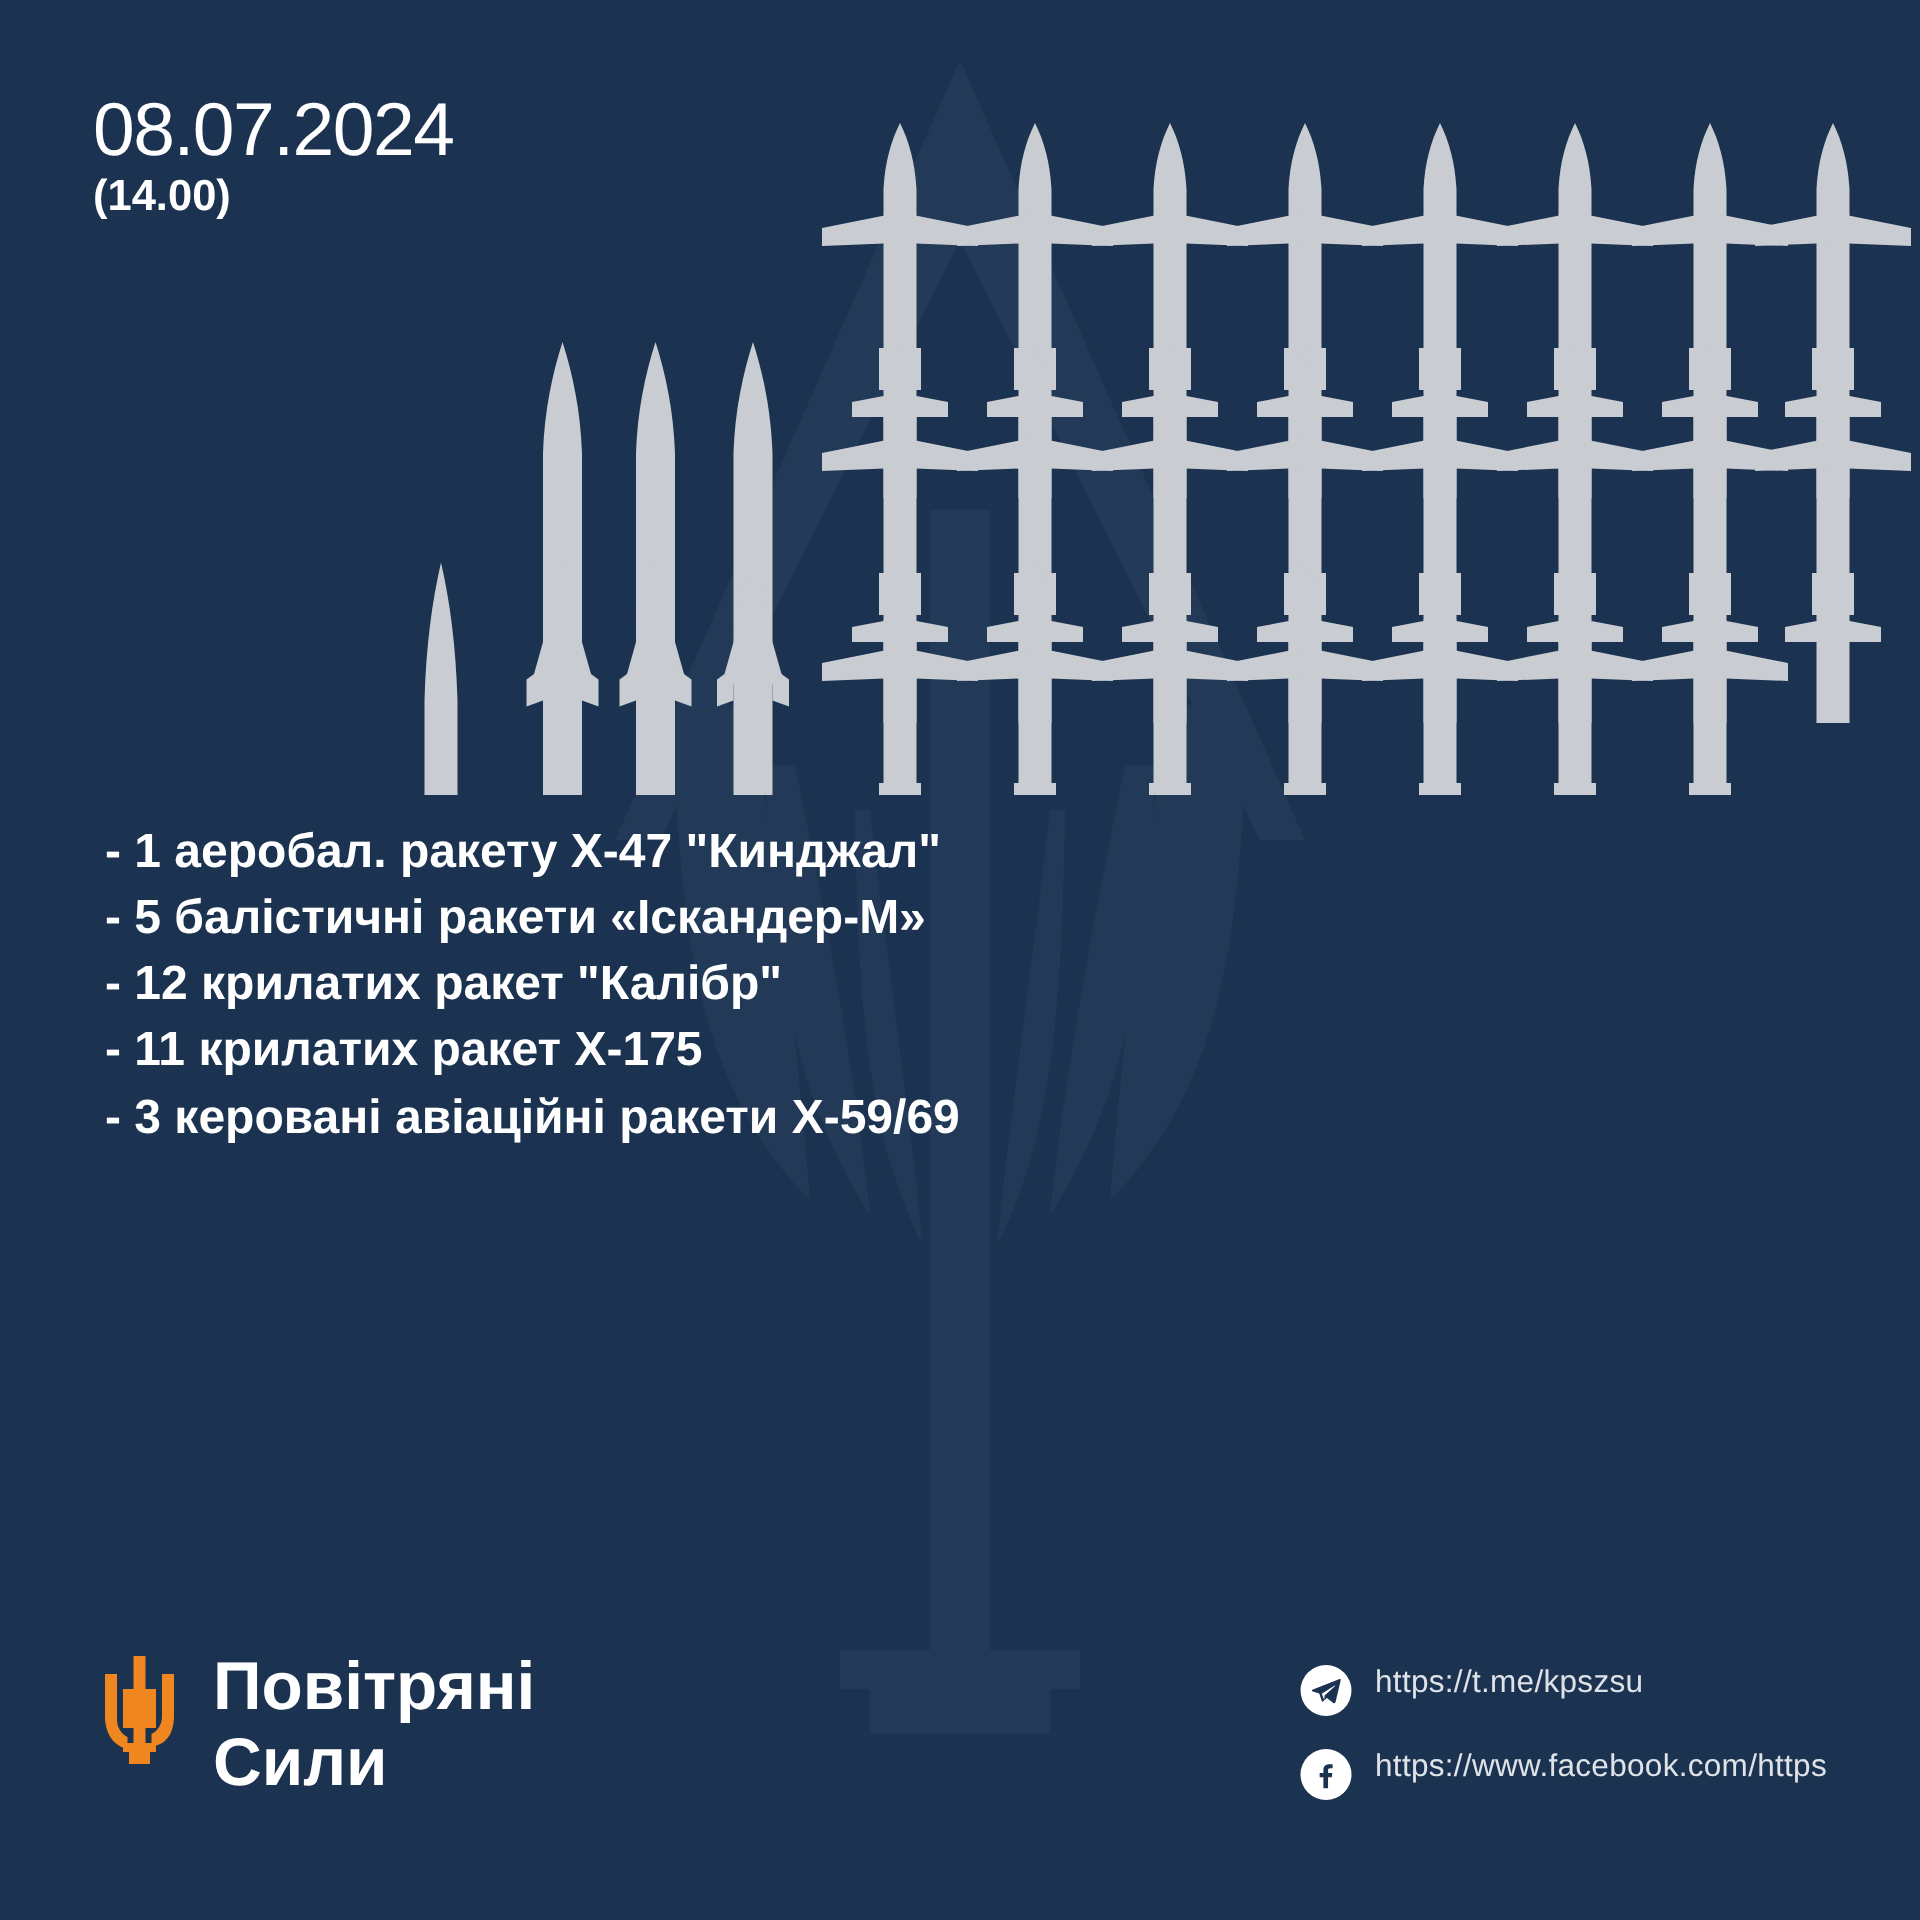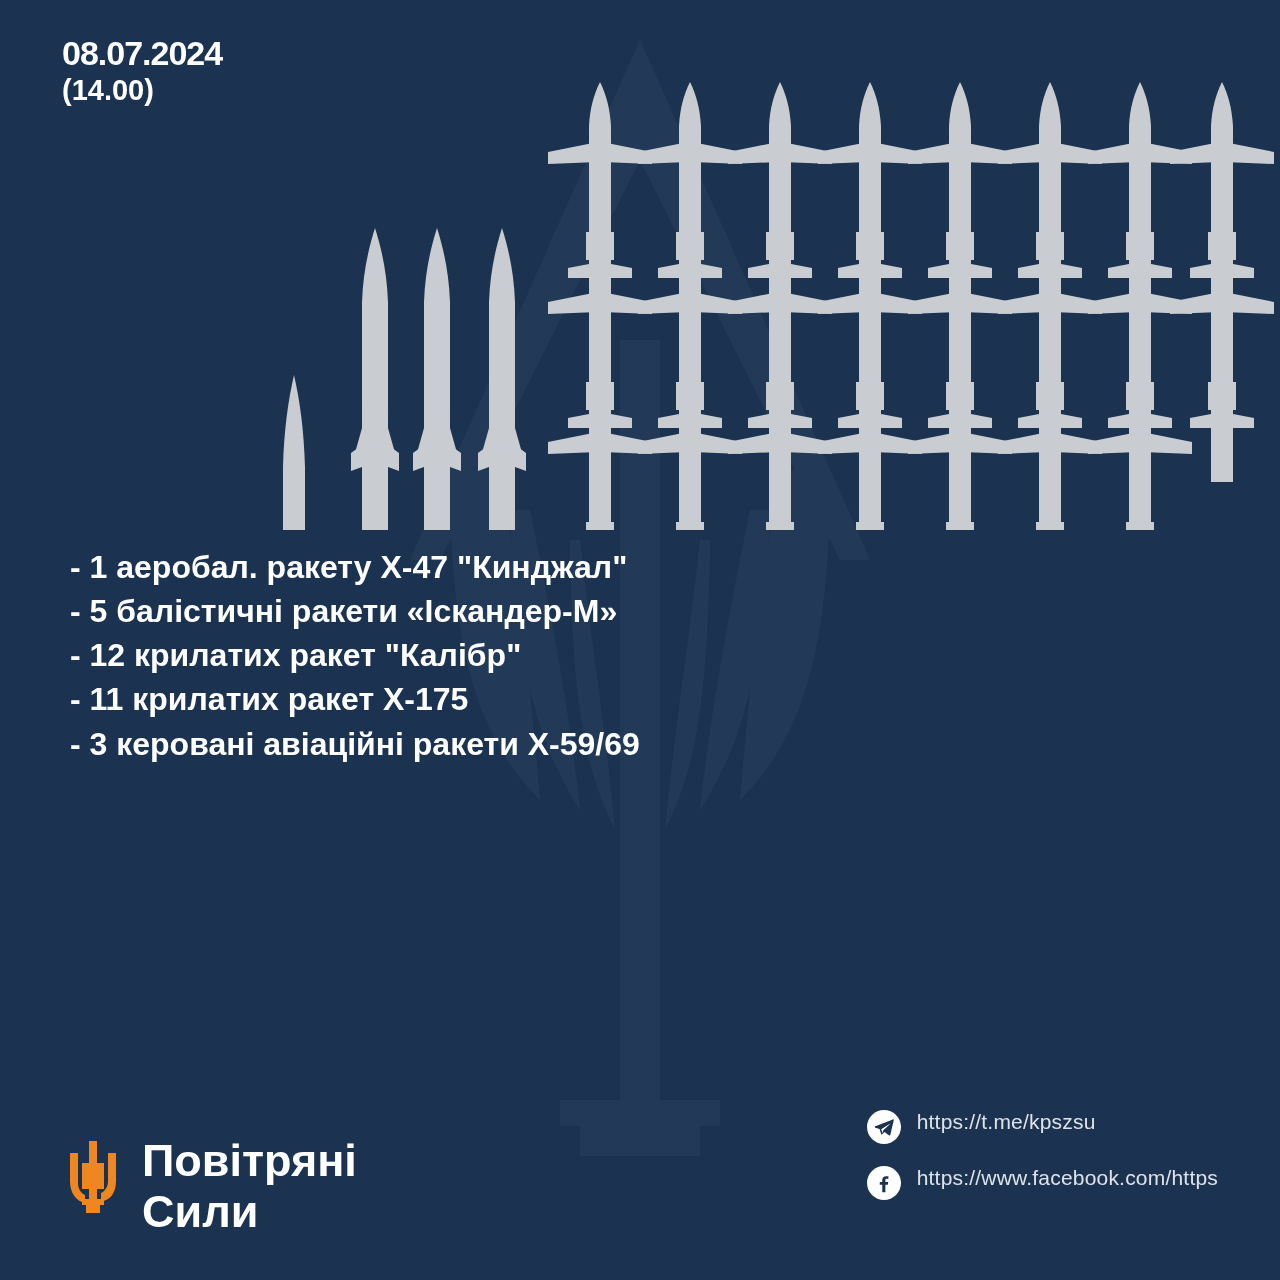--- a/index.html
+++ b/index.html
@@ -28,24 +28,25 @@
   #watermark svg { display: block; width: 100%; height: 100%; }
 
   
   #date-block {
     position: absolute;
     left: 62px; top: 36px;
     color: #ffffff;
     z-index: 5;
   }
   #date-main {
-    font-size: 34px;
-    font-weight: bold;
+    font-size: 50px;
+    font-weight: normal;
     letter-spacing: -1px;
     line-height: 1.0;
+    margin-top: 25px;
   }
   #date-time {
     font-size: 29px;
     font-weight: bold;
     margin-top: 6px;
     line-height: 1.0;
   }
 
   
   #icon-field {
@@ -81,21 +82,20 @@
     position: absolute;
     left: 0; bottom: 0;
     width: 1280px; height: 200px;
     z-index: 5;
   }
   #brand {
     position: absolute;
     left: 70px; top: 18px;
     display: flex;
     align-items: flex-start;
-    margin-top: 37px;
   }
   #brand-logo { width: 46px; height: 72px; margin-top: 6px; }
   #brand-text {
     margin-left: 26px;
     color: #ffffff;
     font-size: 45px;
     font-weight: bold;
     line-height: 1.14;
   }
   #links {

